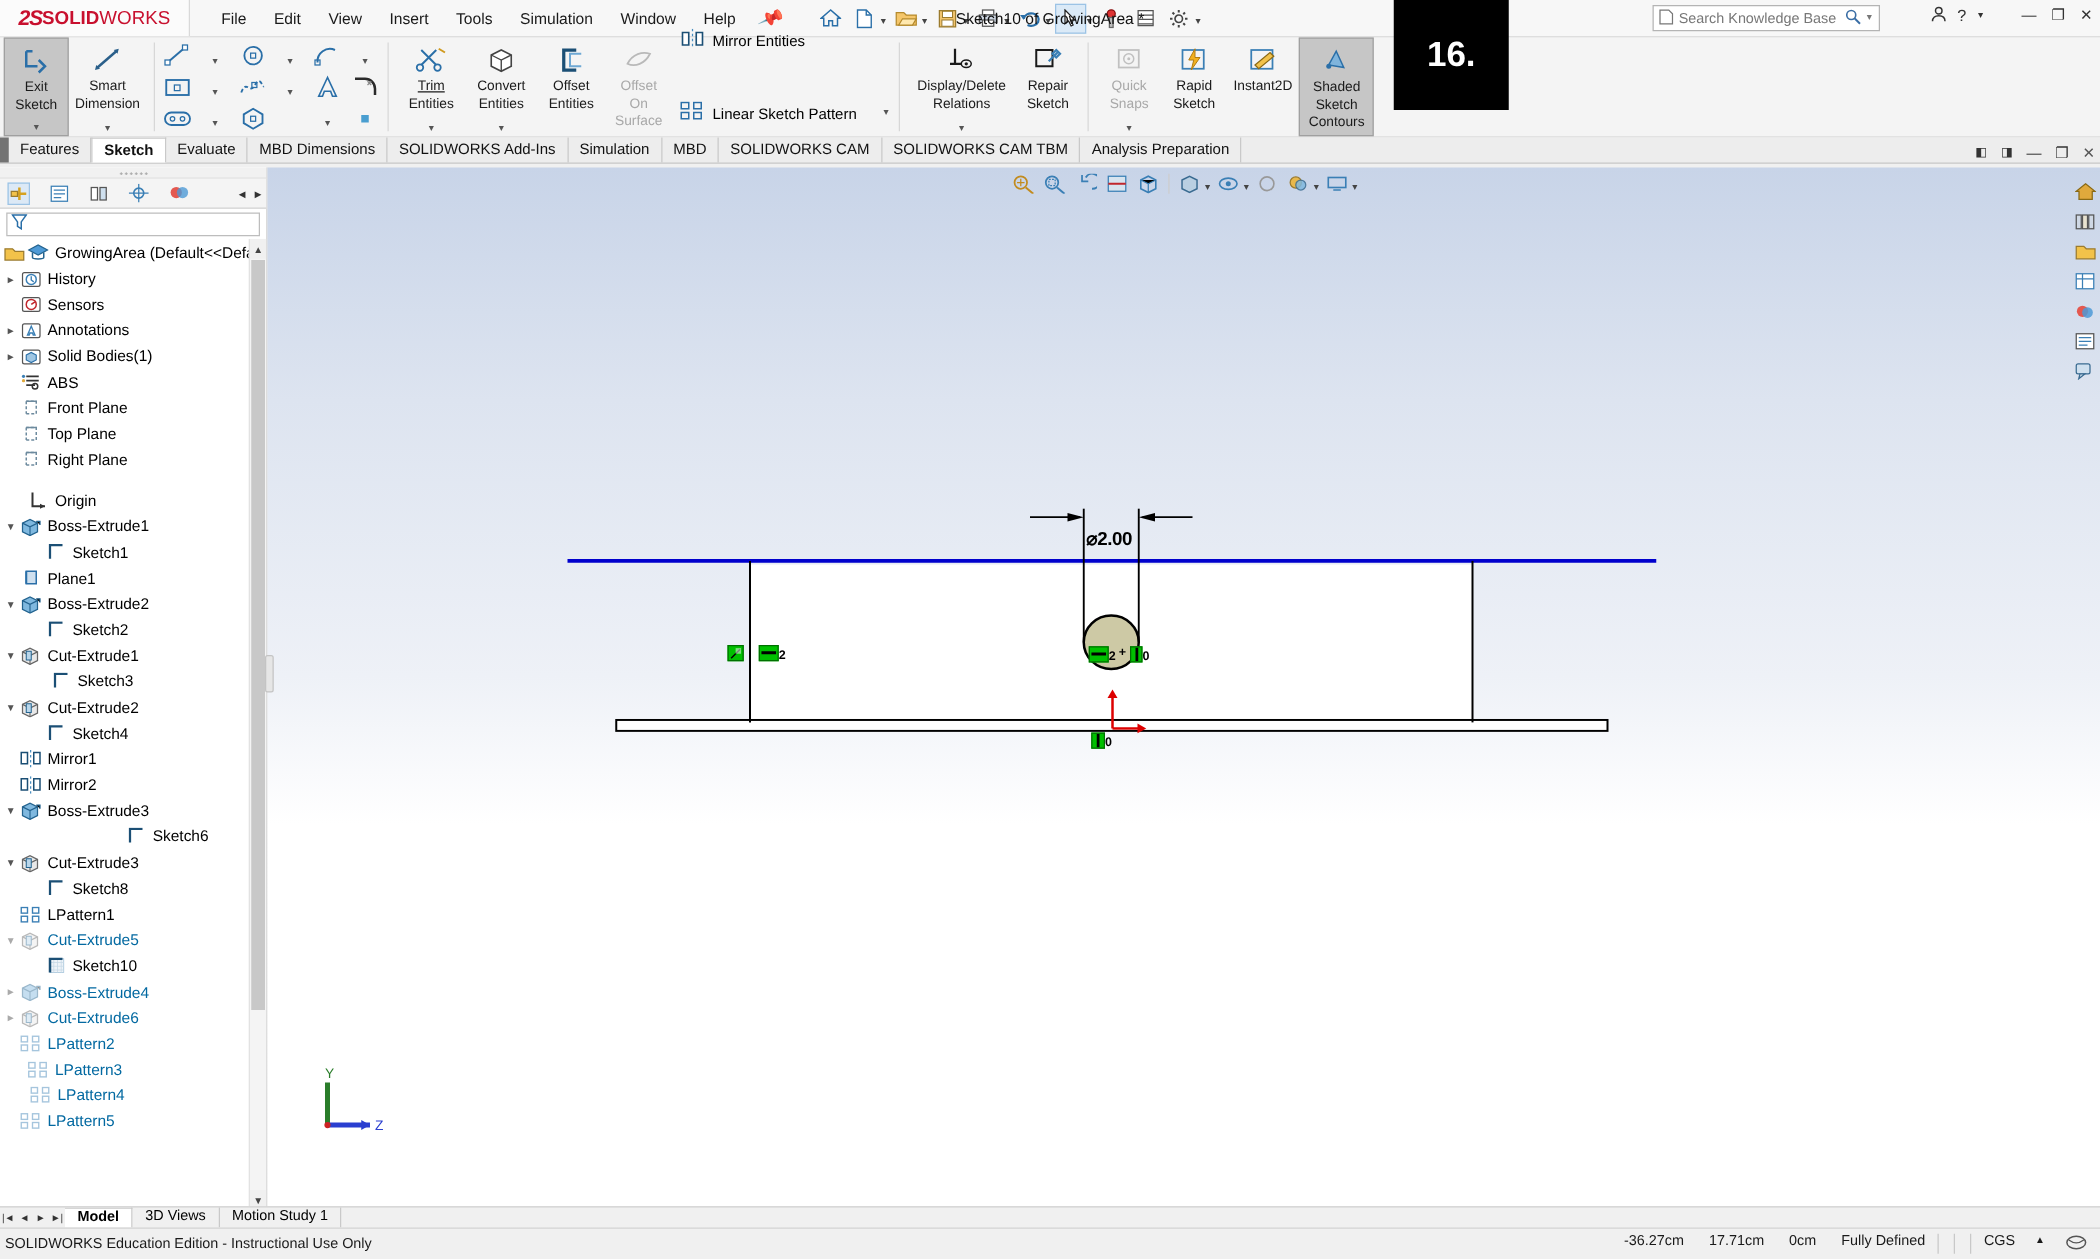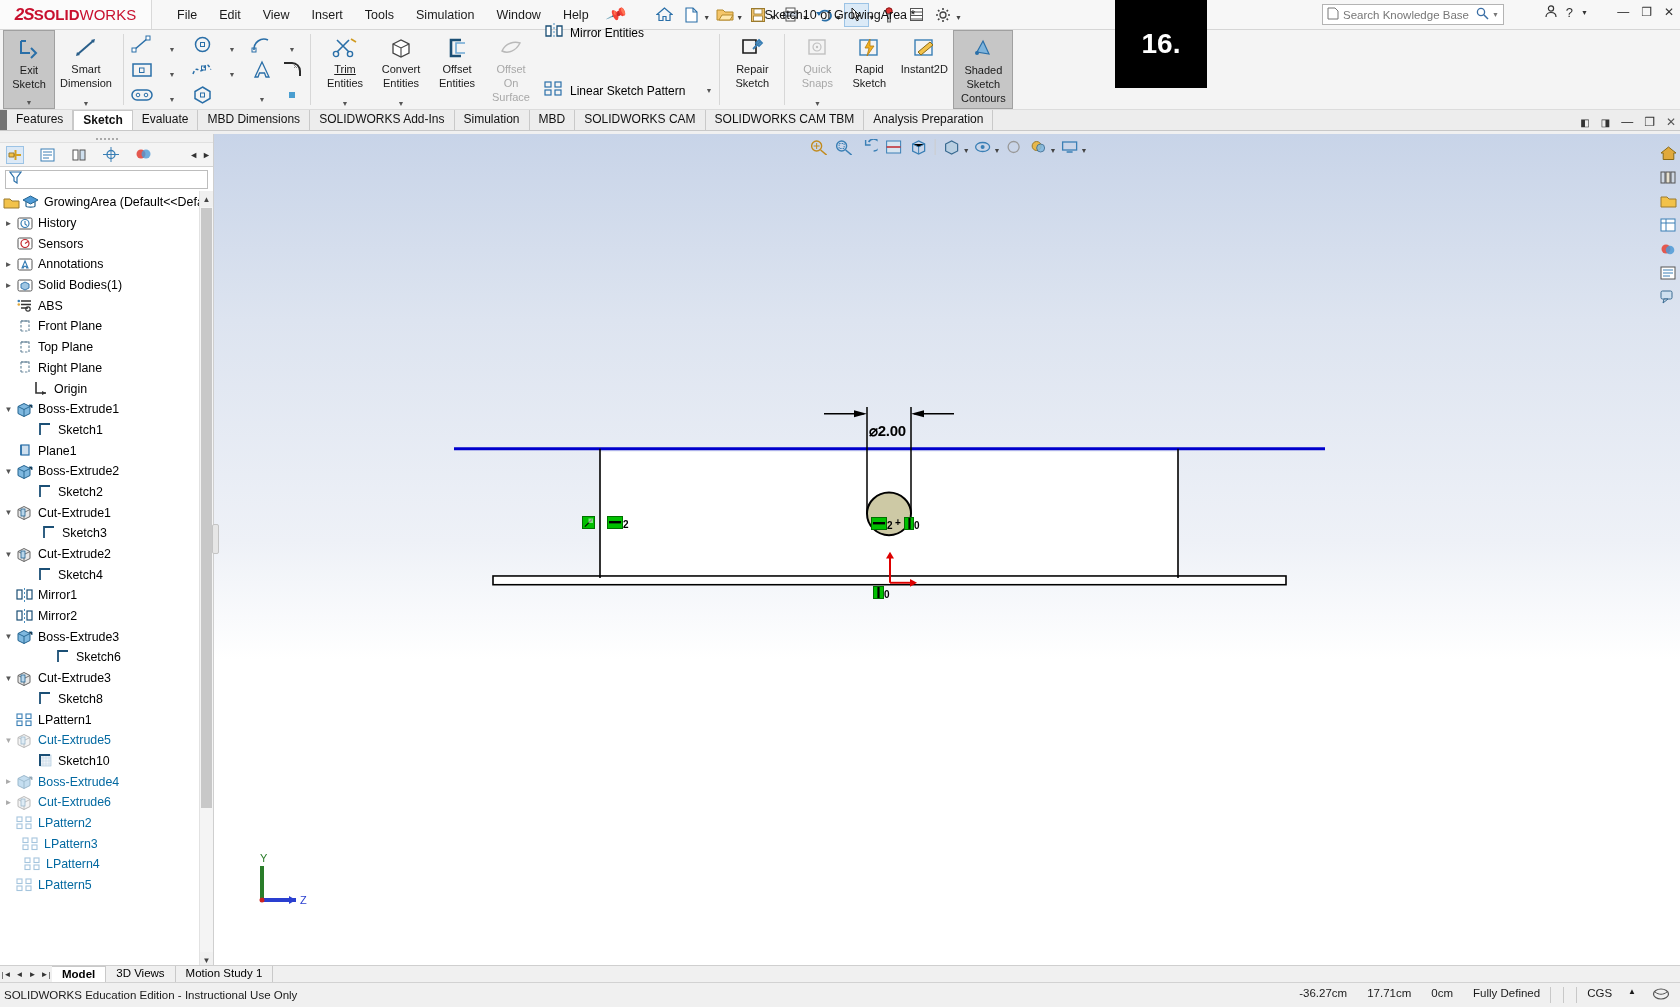--- a/index.html
+++ b/index.html
@@ -481,20 +481,32 @@
           </svg>
       </span>
       <span class="tl">Move Entities</span>
       <span class="tcar">▼</span>
     </div>
   </div>
 
   <div class="rsep"></div>
 
   <div class="rgroup">
+    <div class="rbtn" style="width:86px;">
+      <span class="ricon">
+        <svg width="26" height="22" viewBox="0 0 26 22">
+            <path d="M8 2v12M4 14h9" stroke="#1a1a1a" stroke-width="1.8" fill="none"></path>
+            <ellipse cx="17" cy="14" rx="4" ry="3" fill="none" stroke="#1a1a1a" stroke-width="1.2"></ellipse>
+            <circle cx="17" cy="14" r="1.3" fill="#1a1a1a"></circle>
+          </svg>
+      </span>
+      <span class="rlabel">Display/Delete</span>
+      <span class="rlabel">Relations</span>
+      <span class="drop">▼</span>
+    </div>
     <div class="rbtn">
       <span class="ricon">
         <svg width="24" height="22" viewBox="0 0 24 22">
             <path d="M3 3h13v13H3z" fill="none" stroke="#1a1a1a" stroke-width="1.6"></path>
             <path d="M13 12l7-7M19 3l3 3-3 3-3-3z" stroke="#3a7fb5" stroke-width="1.8" fill="none"></path>
           </svg>
       </span>
       <span class="rlabel">Repair</span>
       <span class="rlabel">Sketch</span>
     </div>
@@ -719,21 +731,21 @@
           <div class="trow2" style="padding-left: 2px;">
             <span class="tw"></span>
             <span class="ticon">
               <svg width="14" height="15" viewBox="0 0 14 15">
                 <path d="M3 2v10M3 12h8V2H3" fill="none" stroke="#6d8a9e" stroke-width="1.2" stroke-dasharray="2.4 1.6"></path>
                 <path d="M3 2h8" stroke="#6d8a9e" stroke-width="1.2"></path>
               </svg>
             </span>
             <span class="tlbl">Right Plane</span>
           </div>
-          <div class="trow2" style="padding-left: 18px;">
+          <div class="trow2" style="padding-left: 8px; margin-top: 12px;">
             <span class="tw"></span>
             <span class="ticon">
               <svg width="15" height="15" viewBox="0 0 15 15">
                 <path d="M3 1v11h10" fill="none" stroke="#333" stroke-width="1.6"></path>
                 <path d="M13 12l-4-2v4z" fill="#333"></path>
               </svg>
             </span>
             <span class="tlbl">Origin</span>
           </div>
           <div class="trow2" style="padding-left: 2px;">
@@ -852,21 +864,21 @@
             <span class="tw">▼</span>
             <span class="ticon">
               <svg width="17" height="15" viewBox="0 0 17 15">
                 <path d="M2 4.5 8 1.5l6 3v7l-6 3-6-3z" fill="#7fb8df" stroke="#23638f" stroke-width="1"></path>
                 <path d="M2 4.5 8 7.5l6-3M8 7.5v7" fill="none" stroke="#23638f" stroke-width=".9"></path>
                 <path d="M13 3h3v3" stroke="#23638f" stroke-width="1"></path>
               </svg>
             </span>
             <span class="tlbl">Boss-Extrude3</span>
           </div>
-          <div class="trow2" style="padding-left: 40px;">
+          <div class="trow2" style="padding-left: 40px; justify-content: center;">
             <span class="tw"></span>
             <span class="ticon">
               <svg width="16" height="14" viewBox="0 0 16 14">
                 <path d="M13 1H3v11" fill="none" stroke="#1b4f75" stroke-width="1.8"></path>
               </svg>
             </span>
             <span class="tlbl">Sketch6</span>
           </div>
           <div class="trow2" style="padding-left: 2px;">
             <span class="tw">▼</span>

